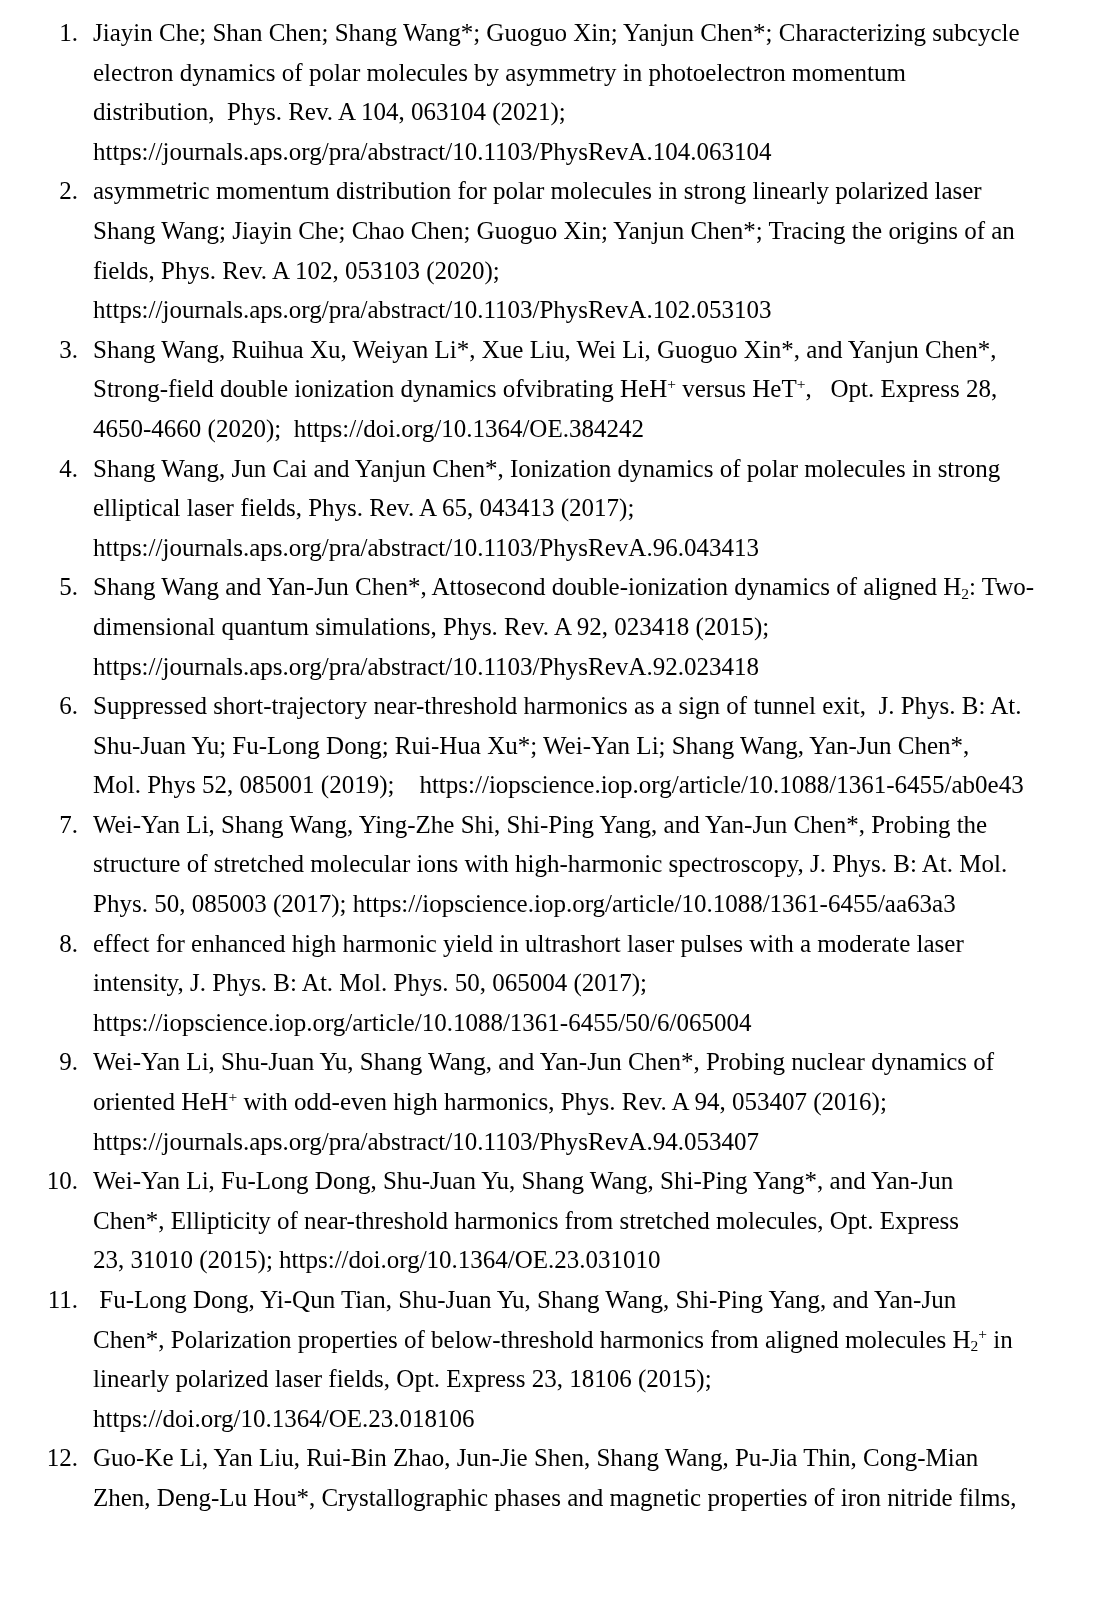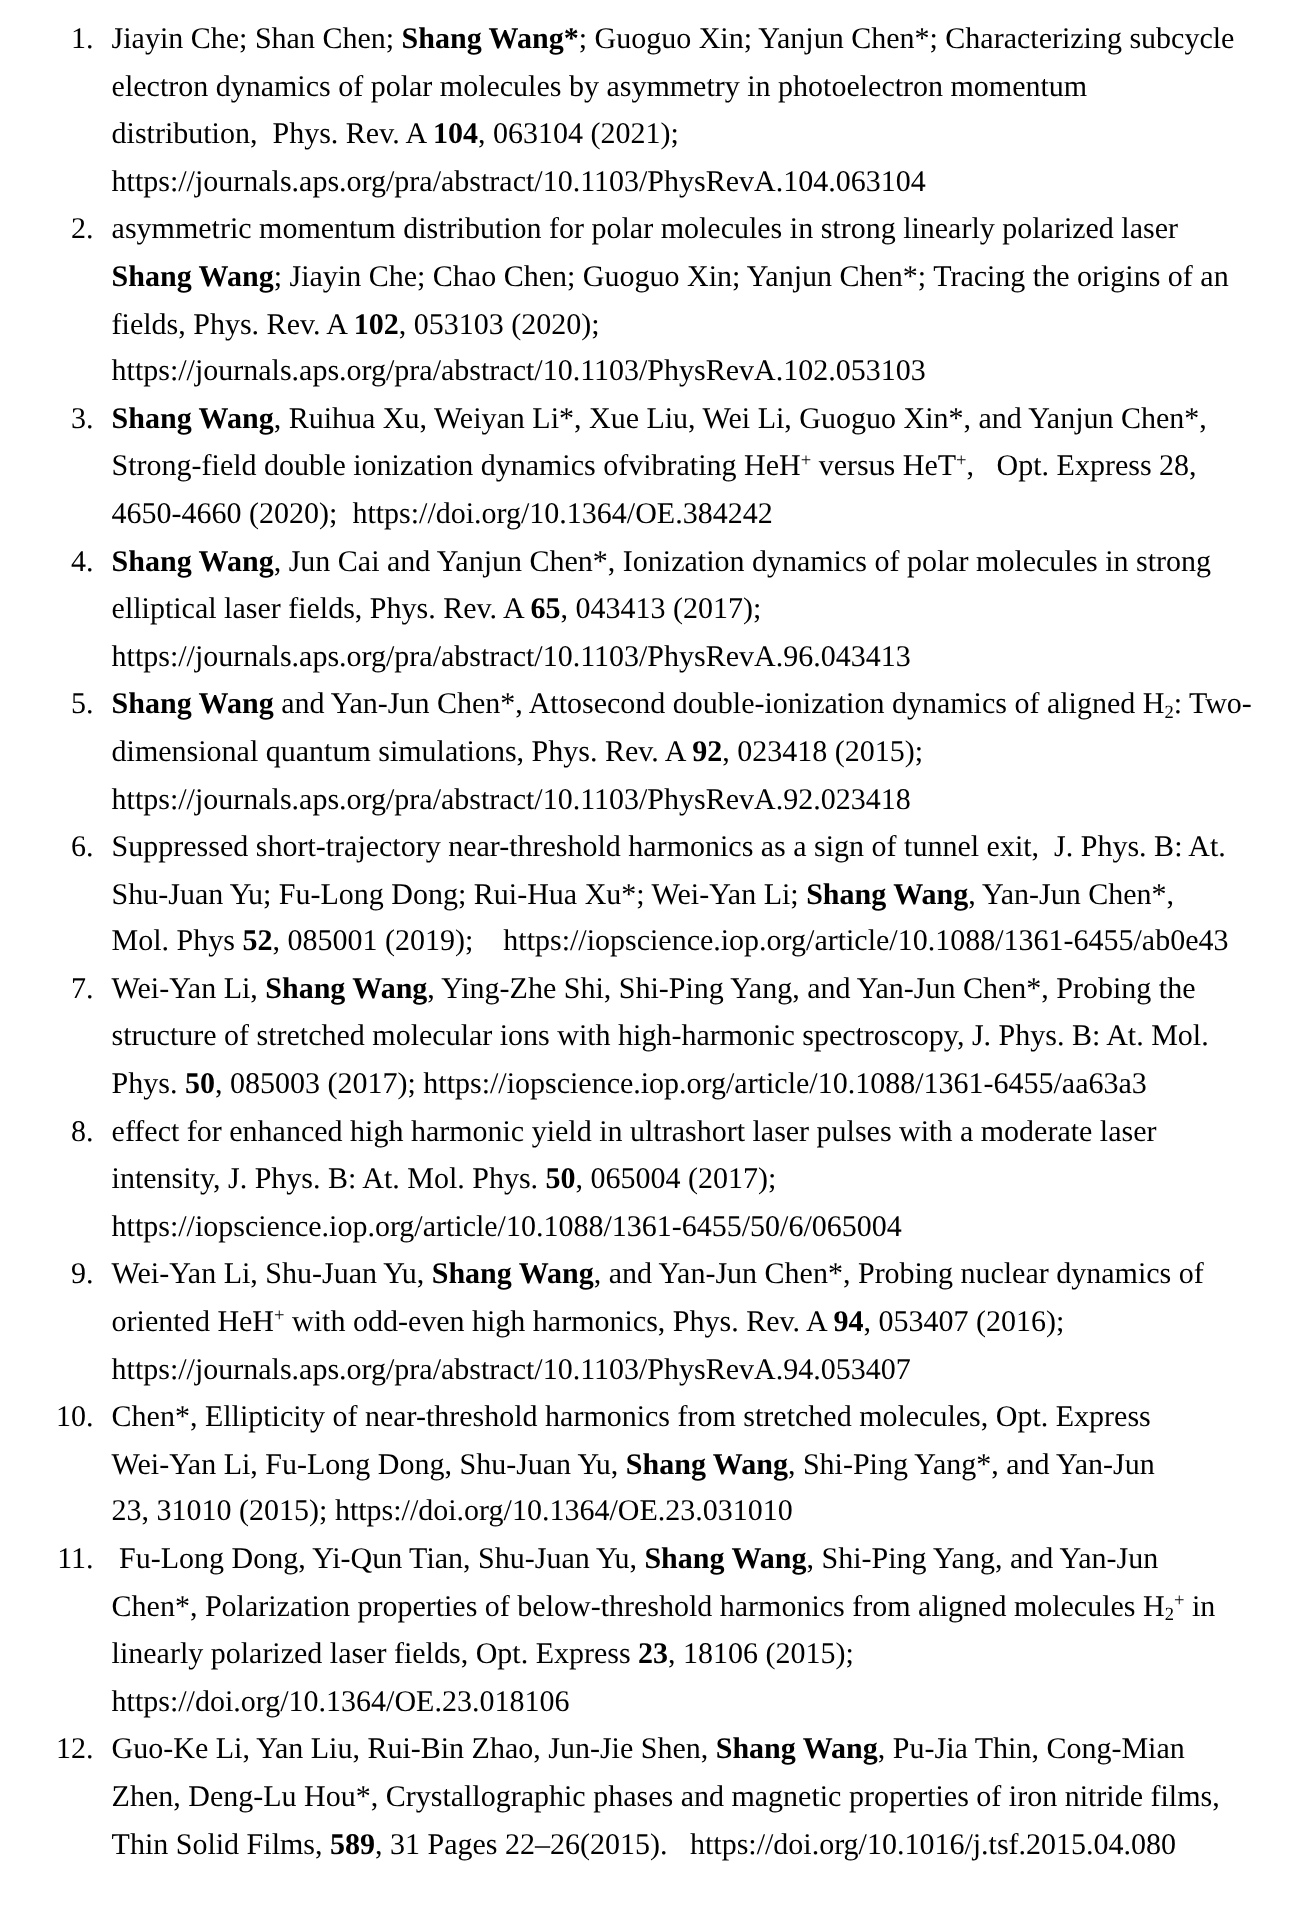--- a/index.html
+++ b/index.html
@@ -31,21 +31,21 @@
   .pub-body {
     flex: 1 1 auto;
     min-width: 0;
     padding-left: 15px;
   }
   .line {
     white-space: pre;
     height: 39.6px;
     overflow: visible;
   }
-  .seg-b { font-weight: 700; }
+  .seg-b { font-weight: 400; }
   .seg-i { }
   .seg-sup {
     font-size: 62%;
     position: relative;
     top: -0.55em;
     line-height: 0;
   }
   .seg-sub {
     font-size: 62%;
     position: relative;
@@ -128,36 +128,35 @@
         <span class="pub-num">9.</span>
         <div class="pub-body">
           <div class="line"><span>Wei-Yan Li, Shu-Juan Yu, </span><span class="seg-b">Shang Wang</span><span>, and Yan-Jun Chen*, </span><span class="seg-i">Probing nuclear dynamics of</span></div>
           <div class="line"><span class="seg-i">oriented HeH</span><span class="seg-i seg-sup">+</span><span class="seg-i"> with odd-even high harmonics</span><span>, Phys. Rev. A </span><span class="seg-b">94</span><span>, 053407 (2016);</span></div>
           <div class="line"><span>https://journals.aps.org/pra/abstract/10.1103/PhysRevA.94.053407</span></div>
         </div>
       </div>
       <div class="pub">
         <span class="pub-num">10.</span>
         <div class="pub-body">
+          <div class="line"><span>Wei-Yan Li, Fu-Long Dong, Shu-Juan Yu, </span><span class="seg-b">Shang Wang</span><span>, Shi-Ping Yang*, and Yan-Jun</span></div>
           <div class="line"><span>Chen*, </span><span class="seg-i">Ellipticity of near-threshold harmonics from stretched molecules</span><span>, Opt. Express</span></div>
-          <div class="line"><span>Wei-Yan Li, Fu-Long Dong, Shu-Juan Yu, </span><span class="seg-b">Shang Wang</span><span>, Shi-Ping Yang*, and Yan-Jun</span></div>
           <div class="line"><span>23, 31010 (2015); </span><span>https://doi.org/10.1364/OE.23.031010</span></div>
         </div>
       </div>
       <div class="pub">
         <span class="pub-num">11.</span>
         <div class="pub-body">
           <div class="line"><span> Fu-Long Dong, Yi-Qun Tian, Shu-Juan Yu, </span><span class="seg-b">Shang Wang</span><span>, Shi-Ping Yang, and Yan-Jun</span></div>
           <div class="line"><span>Chen*, </span><span class="seg-i">Polarization properties of below-threshold harmonics from aligned molecules H</span><span class="seg-i seg-sub">2</span><span class="seg-i seg-sup">+</span><span class="seg-i"> in</span></div>
           <div class="line"><span class="seg-i">linearly polarized laser fields</span><span>, Opt. Express </span><span class="seg-b">23</span><span>, 18106 (2015);</span></div>
           <div class="line"><span>https://doi.org/10.1364/OE.23.018106</span></div>
         </div>
       </div>
       <div class="pub">
         <span class="pub-num">12.</span>
         <div class="pub-body">
           <div class="line"><span>Guo-Ke Li, Yan Liu, Rui-Bin Zhao, Jun-Jie Shen, </span><span class="seg-b">Shang Wang</span><span>, Pu-Jia Thin, Cong-Mian</span></div>
           <div class="line"><span>Zhen, Deng-Lu Hou*, </span><span class="seg-i">Crystallographic phases and magnetic properties of iron nitride films,</span></div>
-          <div class="line"><span>Thin Solid Films, </span><span class="seg-b">589</span><span>, 31 Pages 22–26(2015).   </span><span>https://doi.org/10.1016/j.tsf.2015.04.080</span></div>
         </div>
       </div>
     </div>
 </div>
 
 </body></html>

